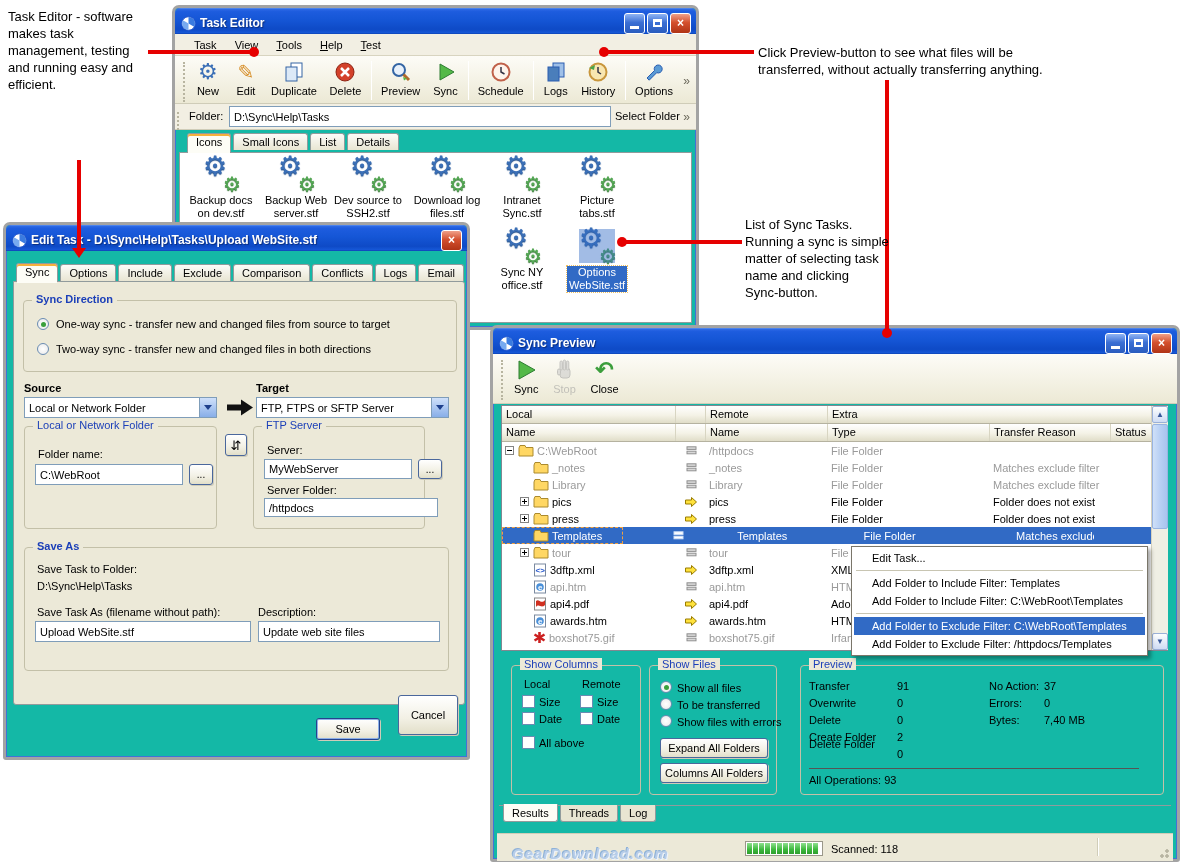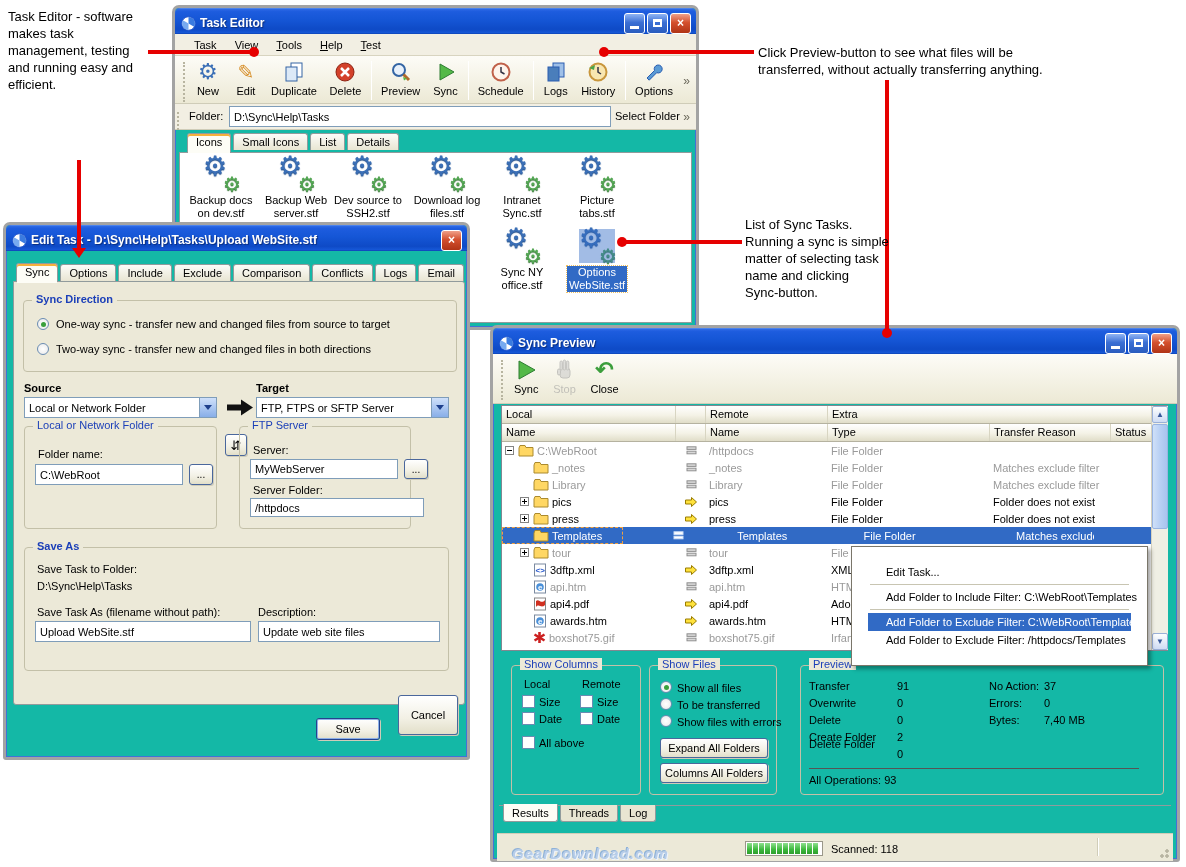--- a/index.html
+++ b/index.html
@@ -91,21 +91,21 @@
   .ficon { flex:none; margin-right:3px; display:flex; align-items:center; }
 
   
   .sb { position:absolute; width:17px; background:#f0efe4; border-left:1px solid #d5d2c0; }
   .sb .sbtn { position:absolute; left:0; width:16px; height:17px; border:1px solid #9ab0d8; border-radius:2px;
     background:linear-gradient(180deg,#fdfefe,#cfdcf4); color:#3a5a9c; font-size:8px; text-align:center; line-height:16px; }
   .sb .thumb { position:absolute; left:0; width:16px; border:1px solid #98b4e2; border-radius:2px;
     background:linear-gradient(90deg,#cfe0f8,#b8d0f4 50%,#a8c4ee); }
 
   
-  .ctxmenu { position:absolute; background:#fff; border:1px solid #7a766a; box-shadow:3px 3px 4px rgba(0,0,0,.35); padding:16px; z-index:40; }
+  .ctxmenu { position:absolute; background:#fff; border:1px solid #7a766a; box-shadow:3px 3px 4px rgba(0,0,0,.35); padding:2px; z-index:40; }
   .ctxmenu .cmi { height:18px; line-height:18px; padding:0 14px 0 18px; white-space:nowrap; }
   .ctxmenu .cmi.hl { background:#316ac5; color:#fff; }
   .ctxmenu .csep { height:1px; background:#c8c5b2; margin:3px 2px; }
 
   
   .statusbar { position:absolute; border-top:1px solid #d0cdb8; background:#ece9d8; }
   .pframe { position:absolute; border:1px solid #9a978a; background:#fff; display:flex; gap:1px; padding:1px; }
   .pseg { width:5px; background:linear-gradient(180deg,#8ee08e,#3cb83c 60%,#2e9e2e); }
   .sgrip { position:absolute; right:2px; bottom:2px; width:12px; height:12px;
     background:radial-gradient(circle at 3px 9px,#b8b5a2 1.5px,transparent 2px),
@@ -358,21 +358,21 @@
 
       <div class="groupbox" style="left:10px;top:144px;width:193px;height:103px">
         <span class="legend">Local or Network Folder</span>
         <span class="flabel" style="left:13px;top:21px">Folder name:</span>
         <input class="txt" style="left: 10px; top: 37px; width: 148px; height: 21px;" value="C:\WebRoot">
         <button class="btn mini" style="left:164px;top:37px;width:24px;height:21px">...</button>
       </div>
 
       <button class="btn" style="left:211px;top:152px;width:22px;height:22px;font-size:13px">⇵</button>
 
-      <div class="groupbox" style="left:225px;top:144px;width:172px;height:103px">
+      <div class="groupbox" style="left:239px;top:144px;width:172px;height:103px">
         <span class="legend">FTP Server</span>
         <span class="flabel" style="left:13px;top:17px">Server:</span>
         <input class="txt" style="left: 10px; top: 32px; width: 148px; height: 20px;" value="MyWebServer">
         <button class="btn mini" style="left:164px;top:32px;width:24px;height:20px">...</button>
         <span class="flabel" style="left:13px;top:57px">Server Folder:</span>
         <input class="txt" style="left: 10px; top: 71px; width: 174px; height: 19px;" value="/httpdocs">
       </div>
 
       <div class="groupbox" style="left:10px;top:265px;width:425px;height:124px">
         <span class="legend b">Save As</span>
@@ -812,20 +812,21 @@
           <span class="pseg"></span>
         </div>
       <span class="flabel" style="left:334px;top:9px">Scanned: 118</span>
       <span style="position:absolute;left:600px;top:4px;height:18px;border-left:1px solid #d0cdb8;border-right:1px solid #fff"></span>
       <span class="sgrip"></span>
     </div>
 
     <div class="ctxmenu" id="ctx" style="left:358px;top:218px;width:297px">
         <div class="cmi">Edit Task...</div>
         <div class="csep"></div>
+        <div class="cmi">Add Folder to Include Filter: Templates</div>
         <div class="cmi">Add Folder to Include Filter: C:\WebRoot\Templates</div>
         <div class="csep"></div>
         <div class="cmi hl">Add Folder to Exclude Filter: C:\WebRoot\Templates</div>
         <div class="cmi">Add Folder to Exclude Filter: /httpdocs/Templates</div>
       </div>
   </div>
 
   <div class="wm" style="left:512px;top:845px">GearDownload.com</div>
 </div>
 

